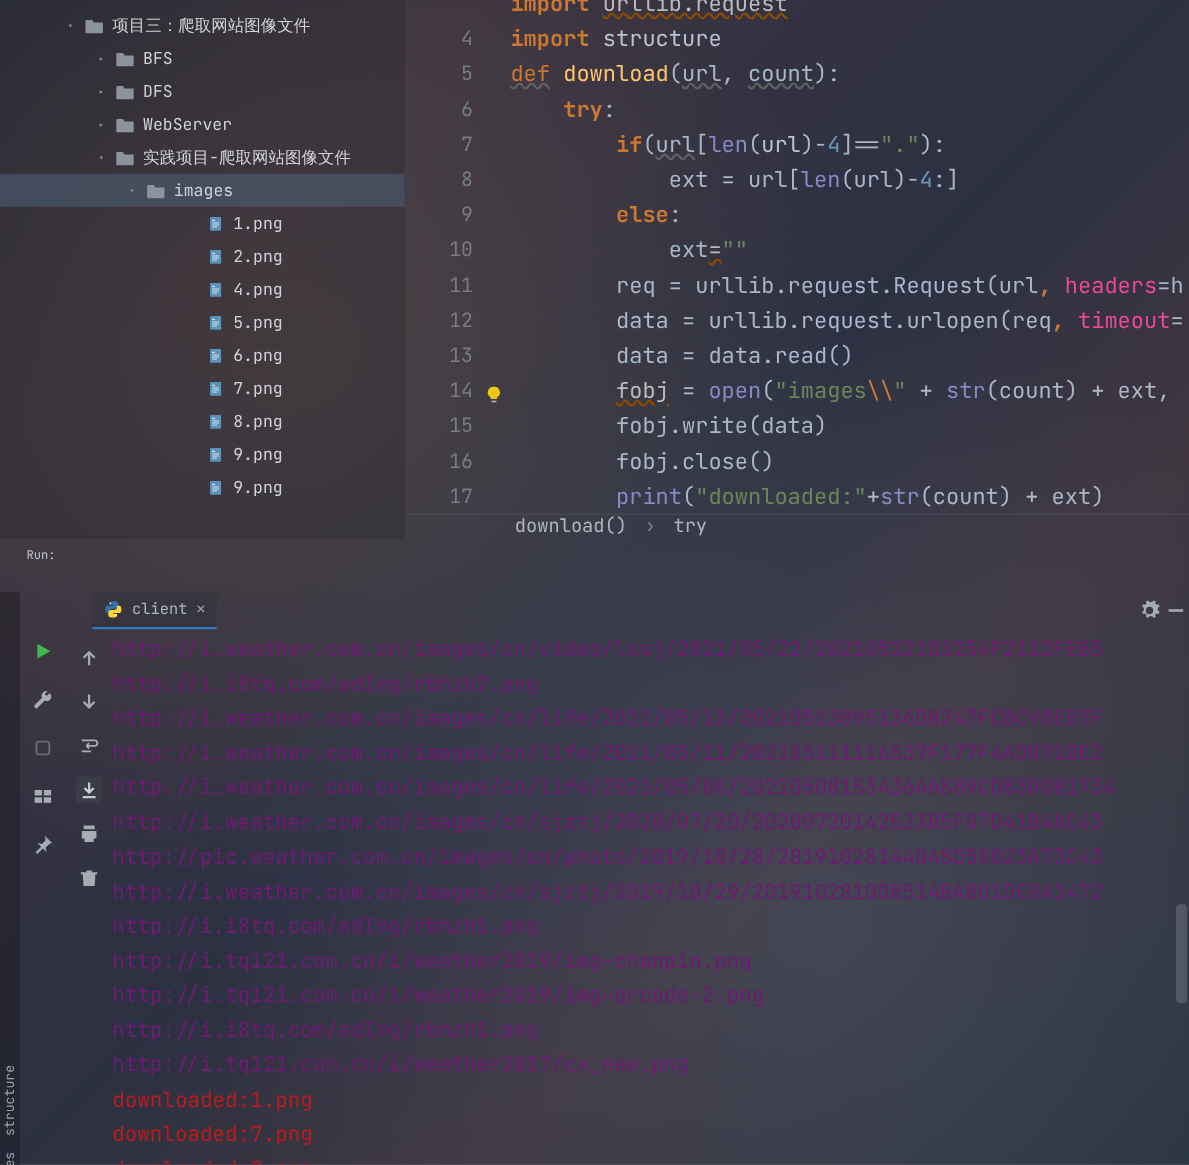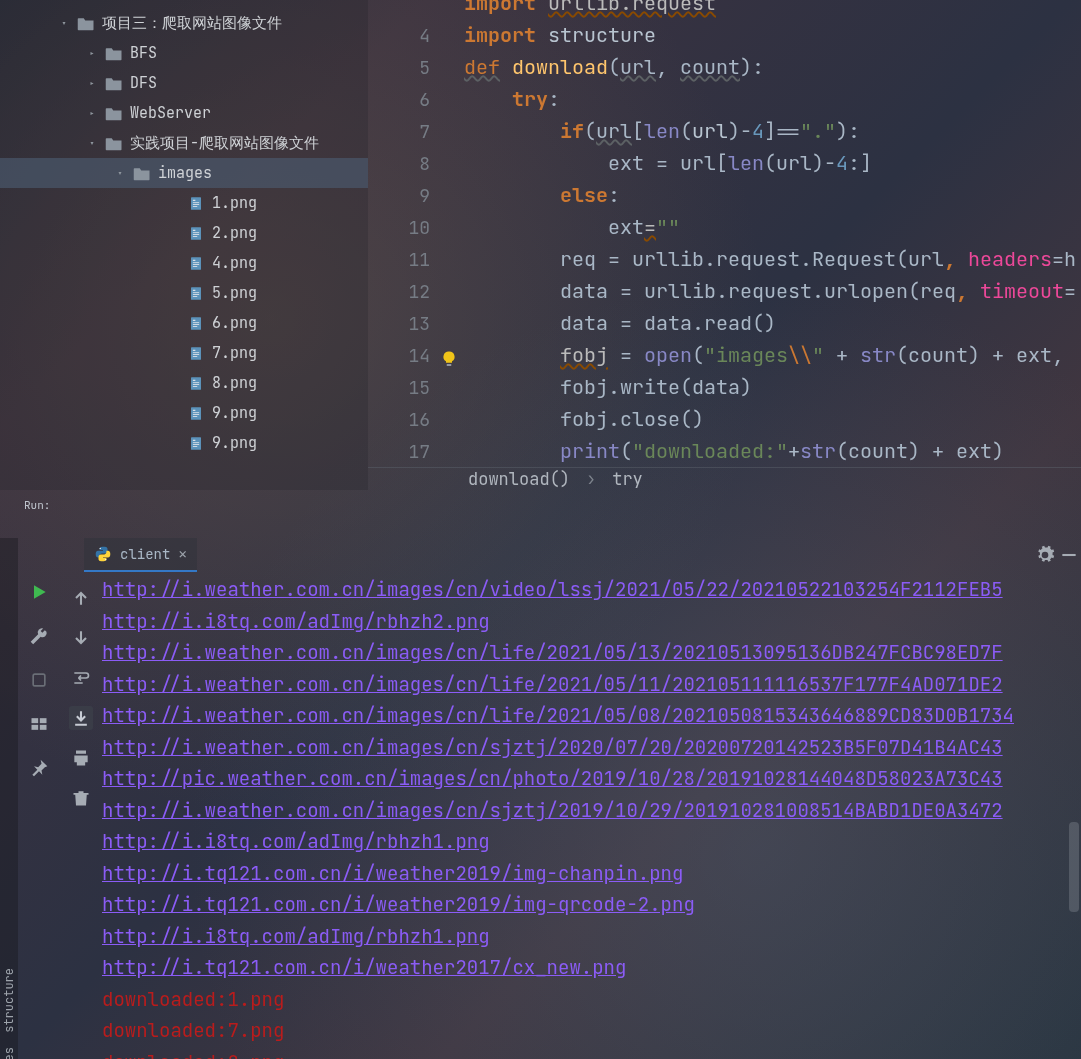--- a/index.html
+++ b/index.html
@@ -54,21 +54,21 @@
 .tab { display:flex; align-items:center; gap:8px; padding:0 10px; height:34px; background:rgba(50,52,60,0.6); border-bottom:2px solid #3478c6; }
 .tab .close { color:#9da3ab; font-size:14px; }
 .tb-icon { width:24px; height:24px; display:flex; align-items:center; justify-content:center; }
 .tb-icon svg { width:20px; height:20px; }
 .toggle-col { width:42px; display:flex; flex-direction:column; align-items:center; padding-top:14px; gap:16px; }
 .toggle-col .sel { background:rgba(60,64,74,0.75); border-radius:3px; }
 
 .console { flex:1; display:flex; flex-direction:column; }
 .console-out { flex:1; overflow:hidden; font-size:19px; line-height:31.5px; padding-top:2px; position:relative; }
 .console-out .line { white-space:nowrap; }
-.link { color:#8b5cf6; text-decoration:underline; }
+.link { color:#701a75; }
 .dl { color:#b91c1c; }
 .vscroll { position:absolute; right:2px; top:250px; width:10px; height:90px; background:rgba(140,145,155,0.35); border-radius:4px; }
 .py-icon { width:18px; height:18px; }
 </style>
 </head>
 <body>
 
 <div class="top">
   <div class="sidebar">
     <div class="tree" id="tree">

